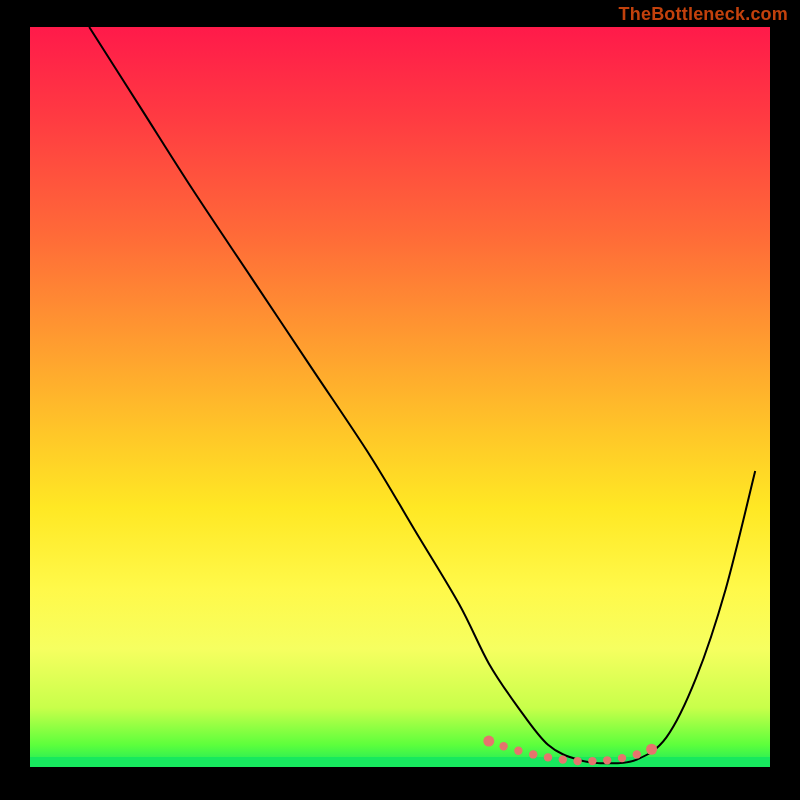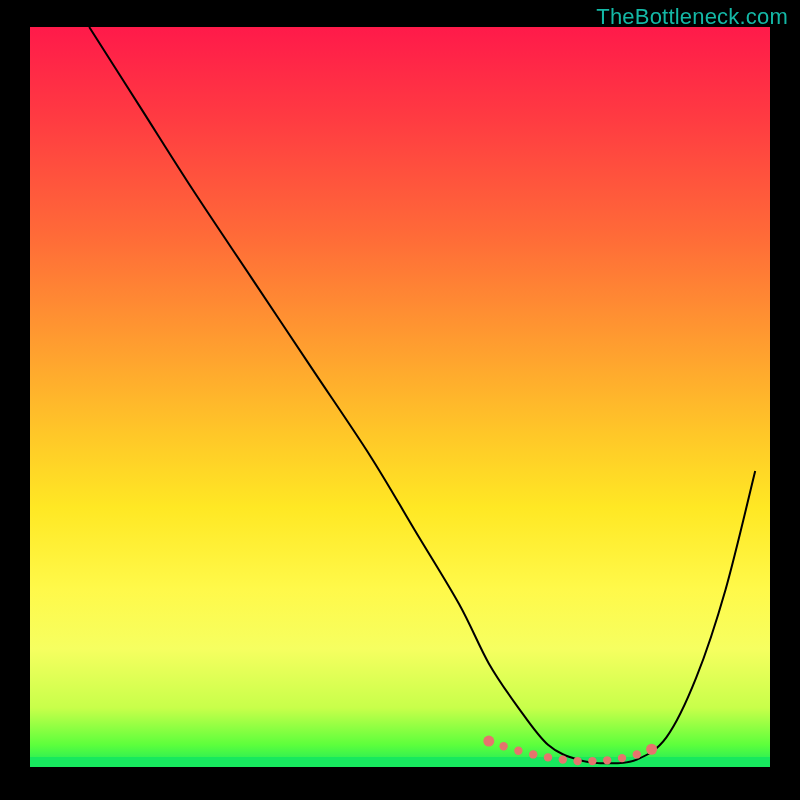--- a/index.html
+++ b/index.html
@@ -14,23 +14,23 @@
   .frame {
     position: relative;
     width: 800px;
     height: 800px;
     background: #000;
   }
   .watermark {
     position: absolute;
     top: 4px;
     right: 12px;
-    color: #14b8a6;
-    font-size: 22px;
-    font-weight: 400;
+    color: #c2410c;
+    font-size: 18px;
+    font-weight: 700;
     letter-spacing: 0.2px;
     z-index: 10;
   }
   .plot-area {
     position: absolute;
     left: 30px;
     top: 27px;
     width: 740px;
     height: 740px;
     background: linear-gradient(to bottom,

